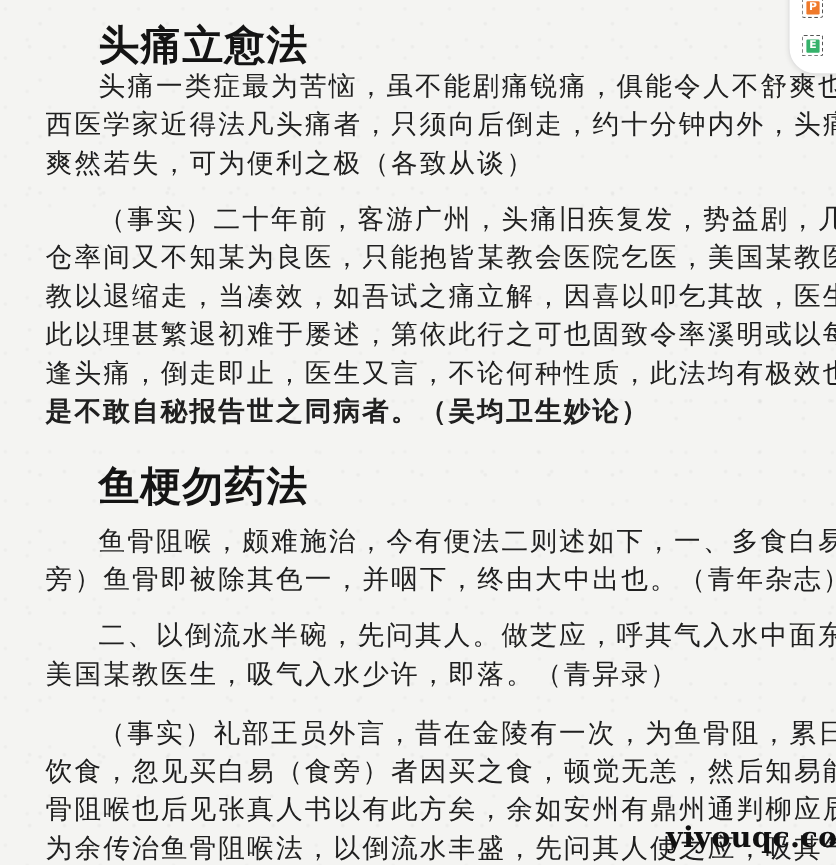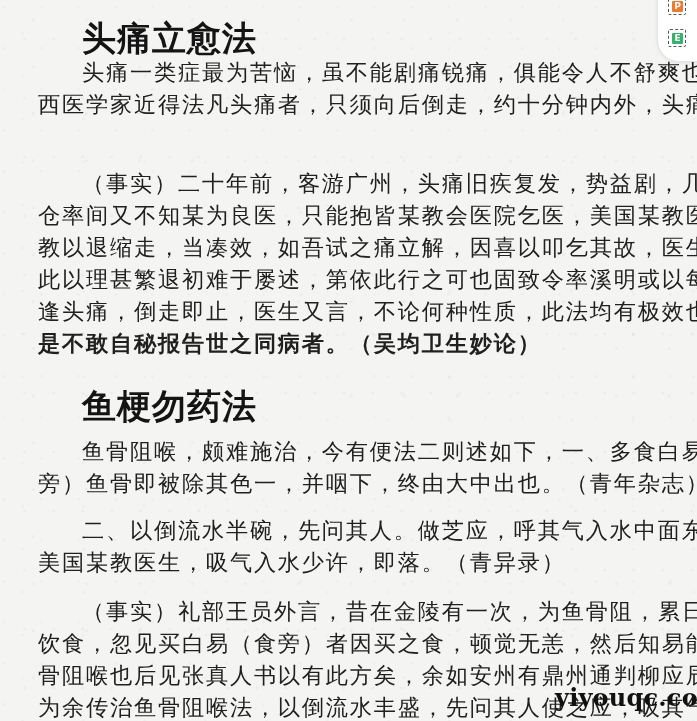--- a/index.html
+++ b/index.html
@@ -115,20 +115,21 @@
 <body>
 
 <div class="paper"></div>
 
 <div class="page">
 
   <h2 class="heading" style="top:18px;">头痛立愈法</h2>
 
   <p class="line indent" style="top:58px;">头痛一类症最为苦恼，虽不能剧痛锐痛，俱能令人不舒爽也，</p>
   <p class="line" style="top:90px;">西医学家近得法凡头痛者，只须向后倒走，约十分钟内外，头痛则</p>
+  <p class="line" style="top:122px;">爽然若失，可为便利之极（各致从谈）</p>
   <p class="line indent" style="top:169px;">（事实）二十年前，客游广州，头痛旧疾复发，势益剧，几若爆烈</p>
   <p class="line" style="top:201px;">仓率间又不知某为良医，只能抱皆某教会医院乞医，美国某教医生</p>
   <p class="line" style="top:233px;">教以退缩走，当凑效，如吾试之痛立解，因喜以叩乞其故，医生云，</p>
   <p class="line" style="top:265px;">此以理甚繁退初难于屡述，第依此行之可也固致令率溪明或以每</p>
   <p class="line" style="top:297px;">逢头痛，倒走即止，医生又言，不论何种性质，此法均有极效也余用</p>
   <p class="line" style="top:329px;font-weight:bold;">是不敢自秘报告世之同病者。（吴均卫生妙论）</p>
 
   <h2 class="heading" style="top:386px;text-align:center;">鱼梗勿药法</h2>
 
   <p class="line indent" style="top:437px;">鱼骨阻喉，颇难施治，今有便法二则述如下，一、多食白易（食</p>

